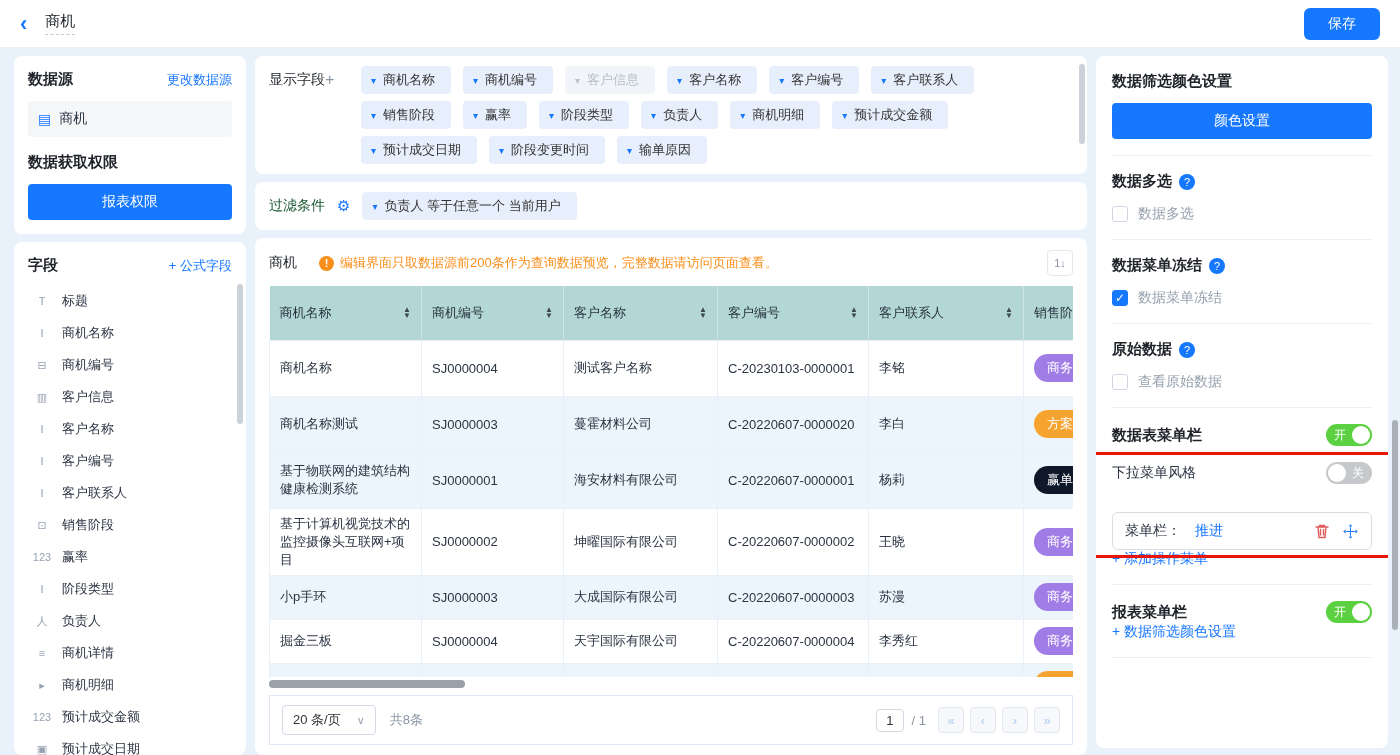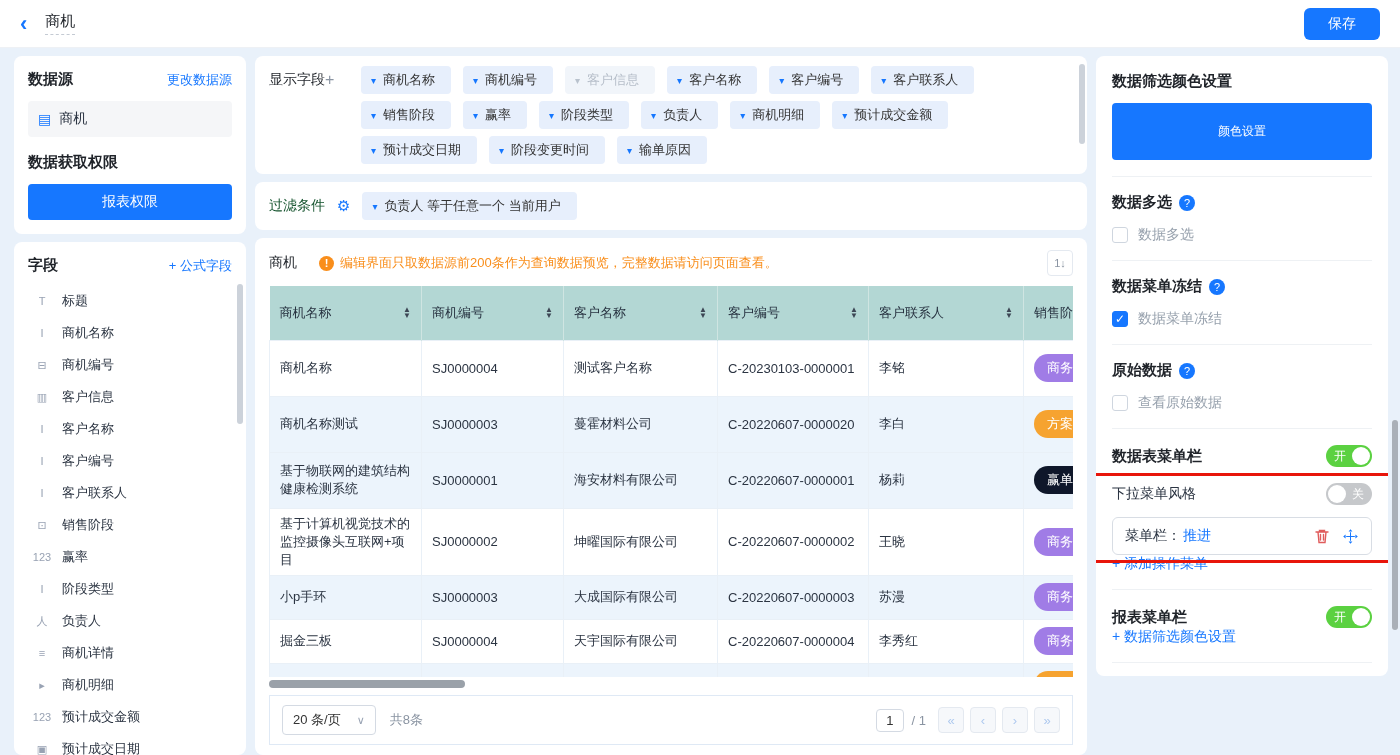--- a/index.html
+++ b/index.html
@@ -91,47 +91,47 @@
   .page-size .sel-caret { color:#98a2b3; font-size:11px; }
   .total-txt { margin-left:14px; color:#8a94a2; }
   .pager { margin-left:auto; display:flex; align-items:center; gap:6px; }
   .page-box { border:1px solid #d4dae3; border-radius:4px; padding:3px 9px; color:#333; }
   .page-total { color:#8a94a2; margin:0 6px 0 2px; }
   .nav-btn { width:26px; height:26px; background:#f6f8fb; border:1px solid #e4e9f0; border-radius:4px;
     display:flex; align-items:center; justify-content:center; color:#aec9ef; font-size:13px; cursor:pointer; }
 
   
   .right-col { width:292px; flex-shrink:0; position:relative; }
-  .right-card { padding:16px; height:620px; overflow:hidden; }
+  .right-card { padding:16px; height:692px; overflow:hidden; }
   .divider { border-top:1px solid #eef1f4; margin:16px 0; }
   .q-icon { width:16px; height:16px; border-radius:50%; background:#1677ff; color:#fff; font-size:11px;
     display:inline-flex; align-items:center; justify-content:center; margin-left:7px; cursor:pointer; }
   .full-btn { width:100%; margin-top:12px; background:#1677ff; color:#fff; border:none;
-    border-radius:4px; padding:20px 0; font-size:12px; cursor:pointer; }
+    border-radius:4px; padding:9px 0; font-size:14px; cursor:pointer; }
   .chk-row { display:flex; align-items:center; margin-top:14px; }
   .chk { width:16px; height:16px; border:1px solid #cfd6df; border-radius:3px; background:#fff;
     flex-shrink:0; cursor:pointer; }
   .chk.checked { background:#1677ff; border-color:#1677ff; color:#fff; font-size:12px;
     display:flex; align-items:center; justify-content:center; }
   .chk-label { margin-left:10px; color:#97a1ad; font-size:14px; }
   .title-row { display:flex; align-items:center; }
   .toggle { margin-left:auto; width:46px; height:22px; border-radius:11px; position:relative;
     cursor:pointer; flex-shrink:0; }
   .toggle.on { background:#5bd141; }
   .toggle.off { background:#c6c8cb; }
   .toggle .t-txt { position:absolute; top:3px; color:#fff; font-size:12px; }
   .toggle.on .t-txt { left:8px; }
   .toggle.off .t-txt { right:8px; }
   .toggle .knob { position:absolute; top:2px; width:18px; height:18px; border-radius:50%; background:#fff; }
   .toggle.on .knob { right:2px; }
   .toggle.off .knob { left:2px; }
   .sub-row { display:flex; align-items:center; margin-top:16px; }
   .sub-label { font-size:14px; color:#2b3442; }
-  .menu-item-box { margin-top:12px; border:1px solid #d8dde4; border-radius:6px; padding:9px 12px;
-    display:flex; align-items:center; font-size:14px; }
+  .menu-item-box { margin-top:28px; border:1px solid #d8dde4; border-radius:6px; padding:9px 12px;
+    display:flex; align-items:center; font-size:14px;gap:12px; }
   .menu-prefix { color:#2b3442; }
   .menu-value { color:#1677ff; margin-left:2px; }
   .mi-icons { margin-left:auto; display:flex; align-items:center; gap:12px; }
   .add-link { display:block; color:#1677ff; font-size:14px; cursor:pointer; }
   .highlight-wrap { position:relative; }
   .highlight-box { position:absolute; left:-22px; right:-20px; top:-10px; bottom:-8px;
     border:3px solid #e8150b; border-radius:2px; pointer-events:none; z-index:5; }
 
   .page-scrollbar { position:absolute; right:2px; top:420px; width:6px; height:210px;
     background:#aab0b8; border-radius:3px; z-index:9; }

